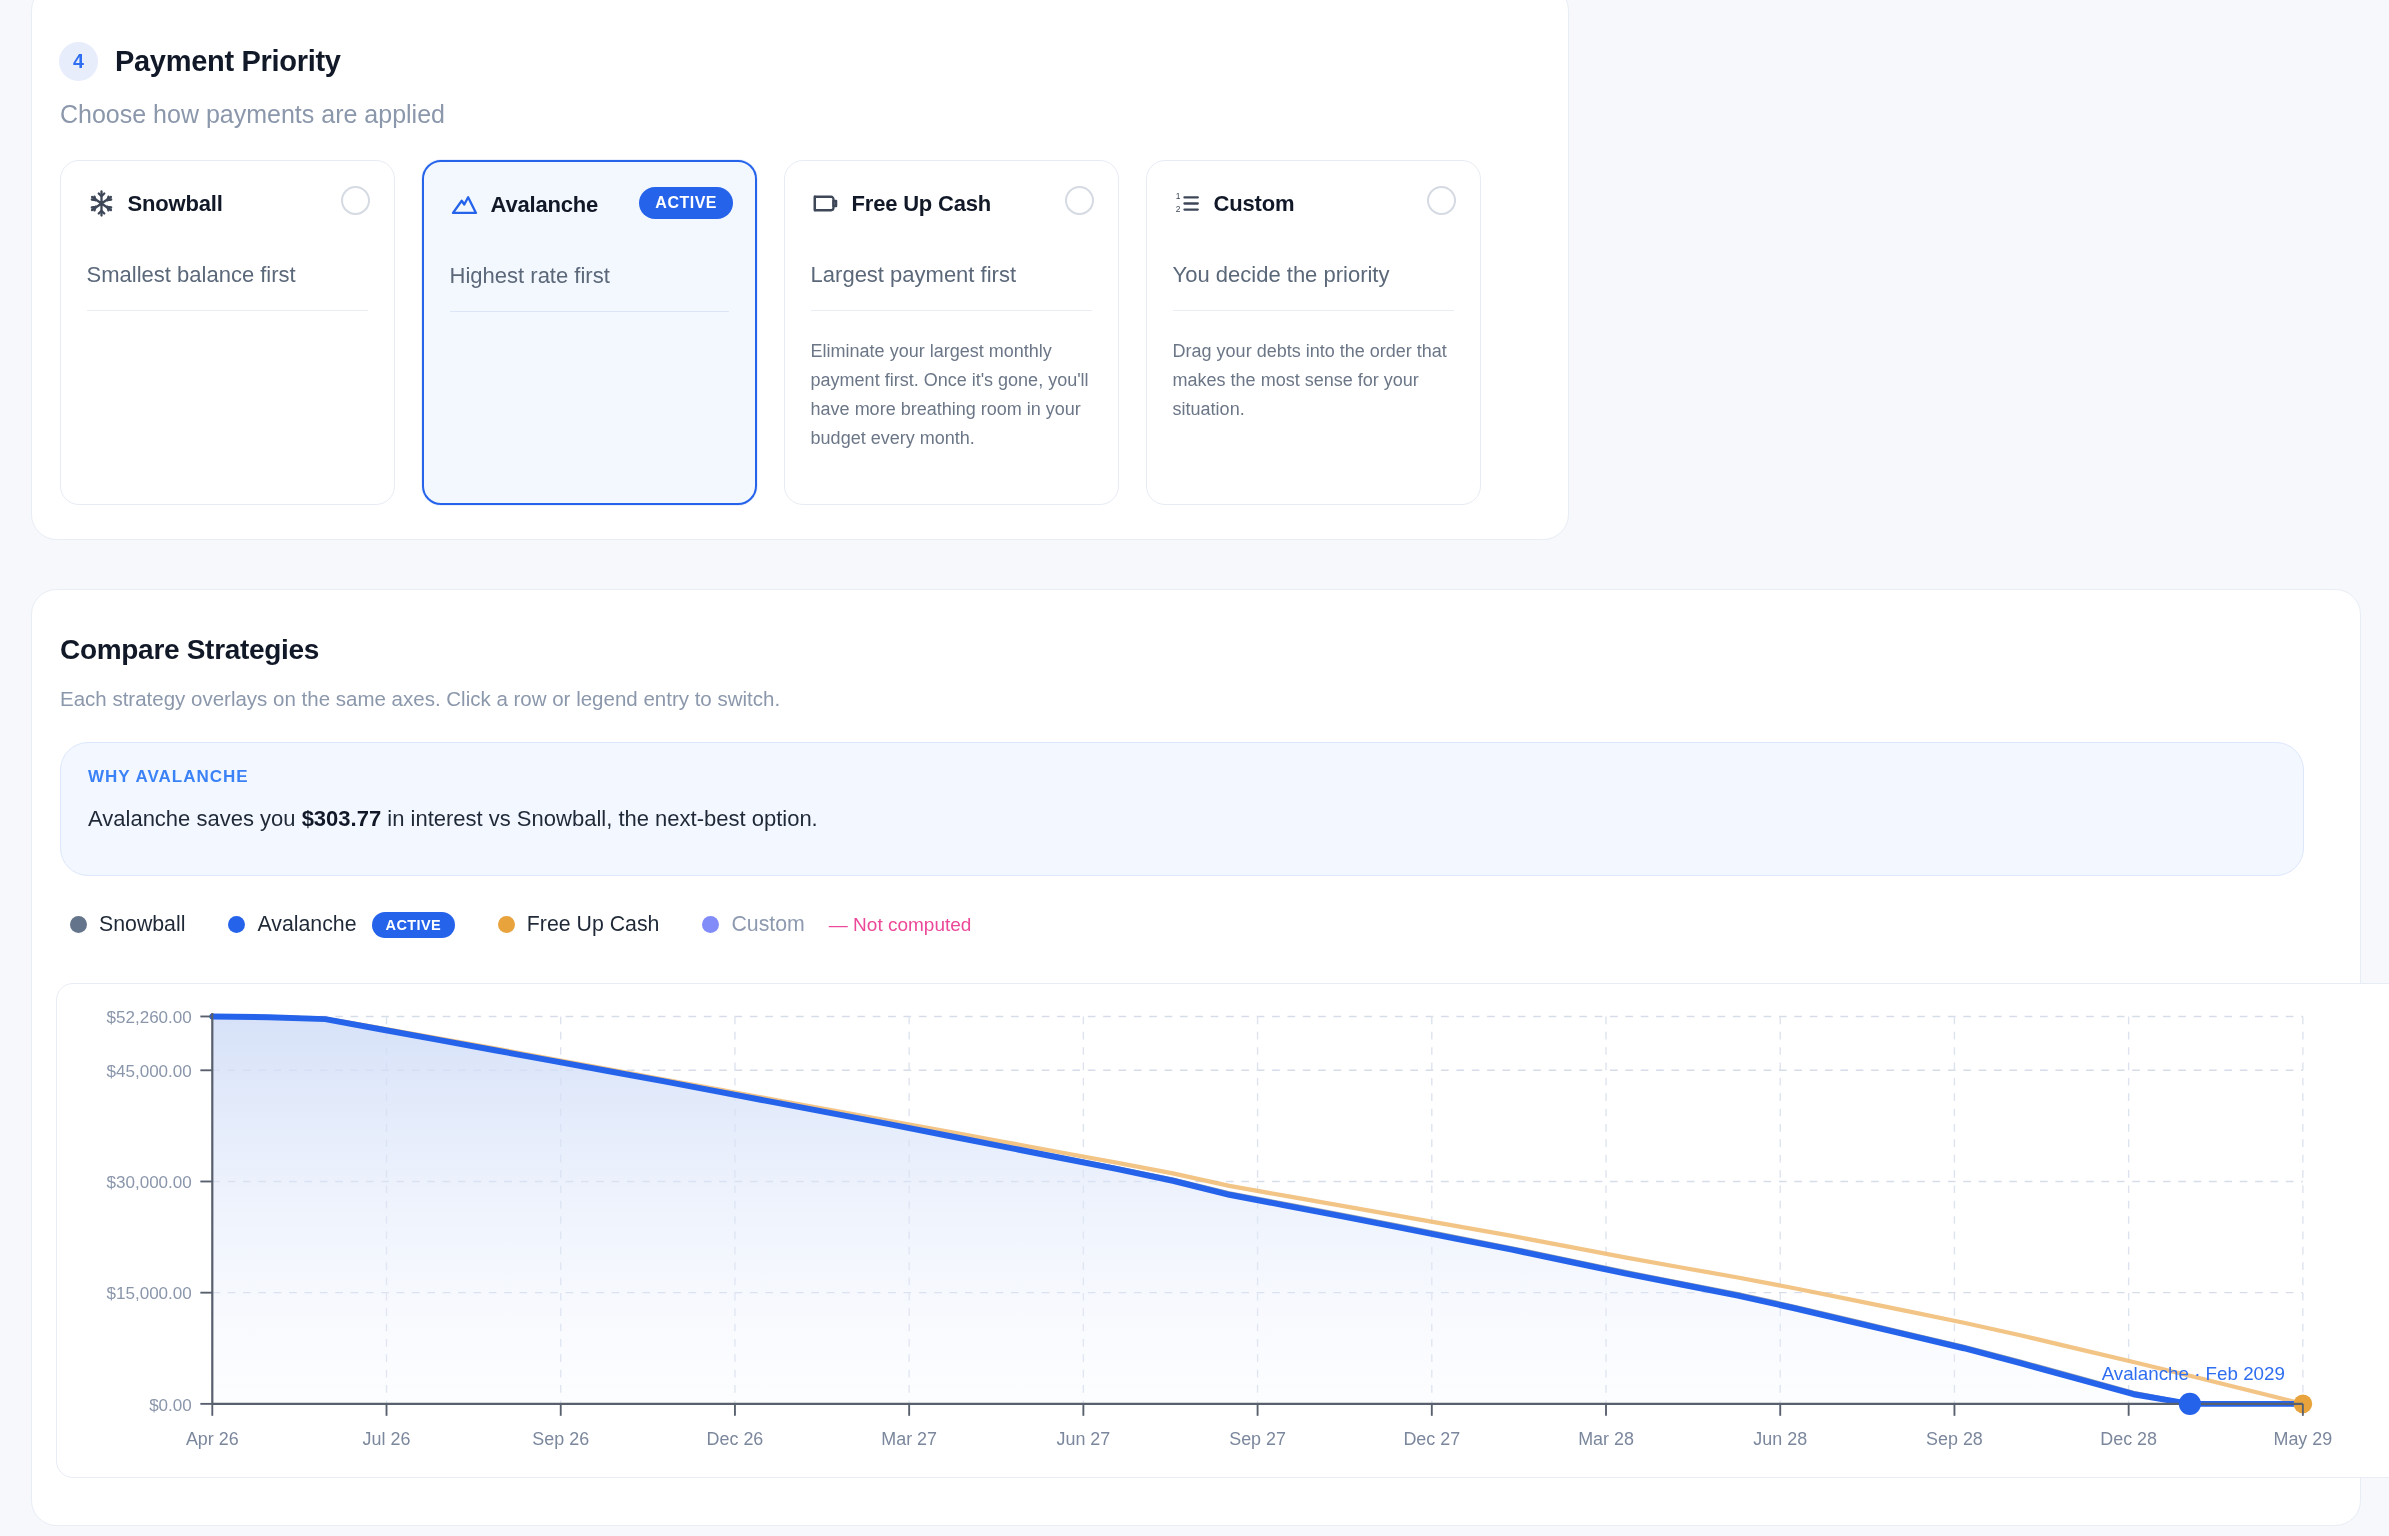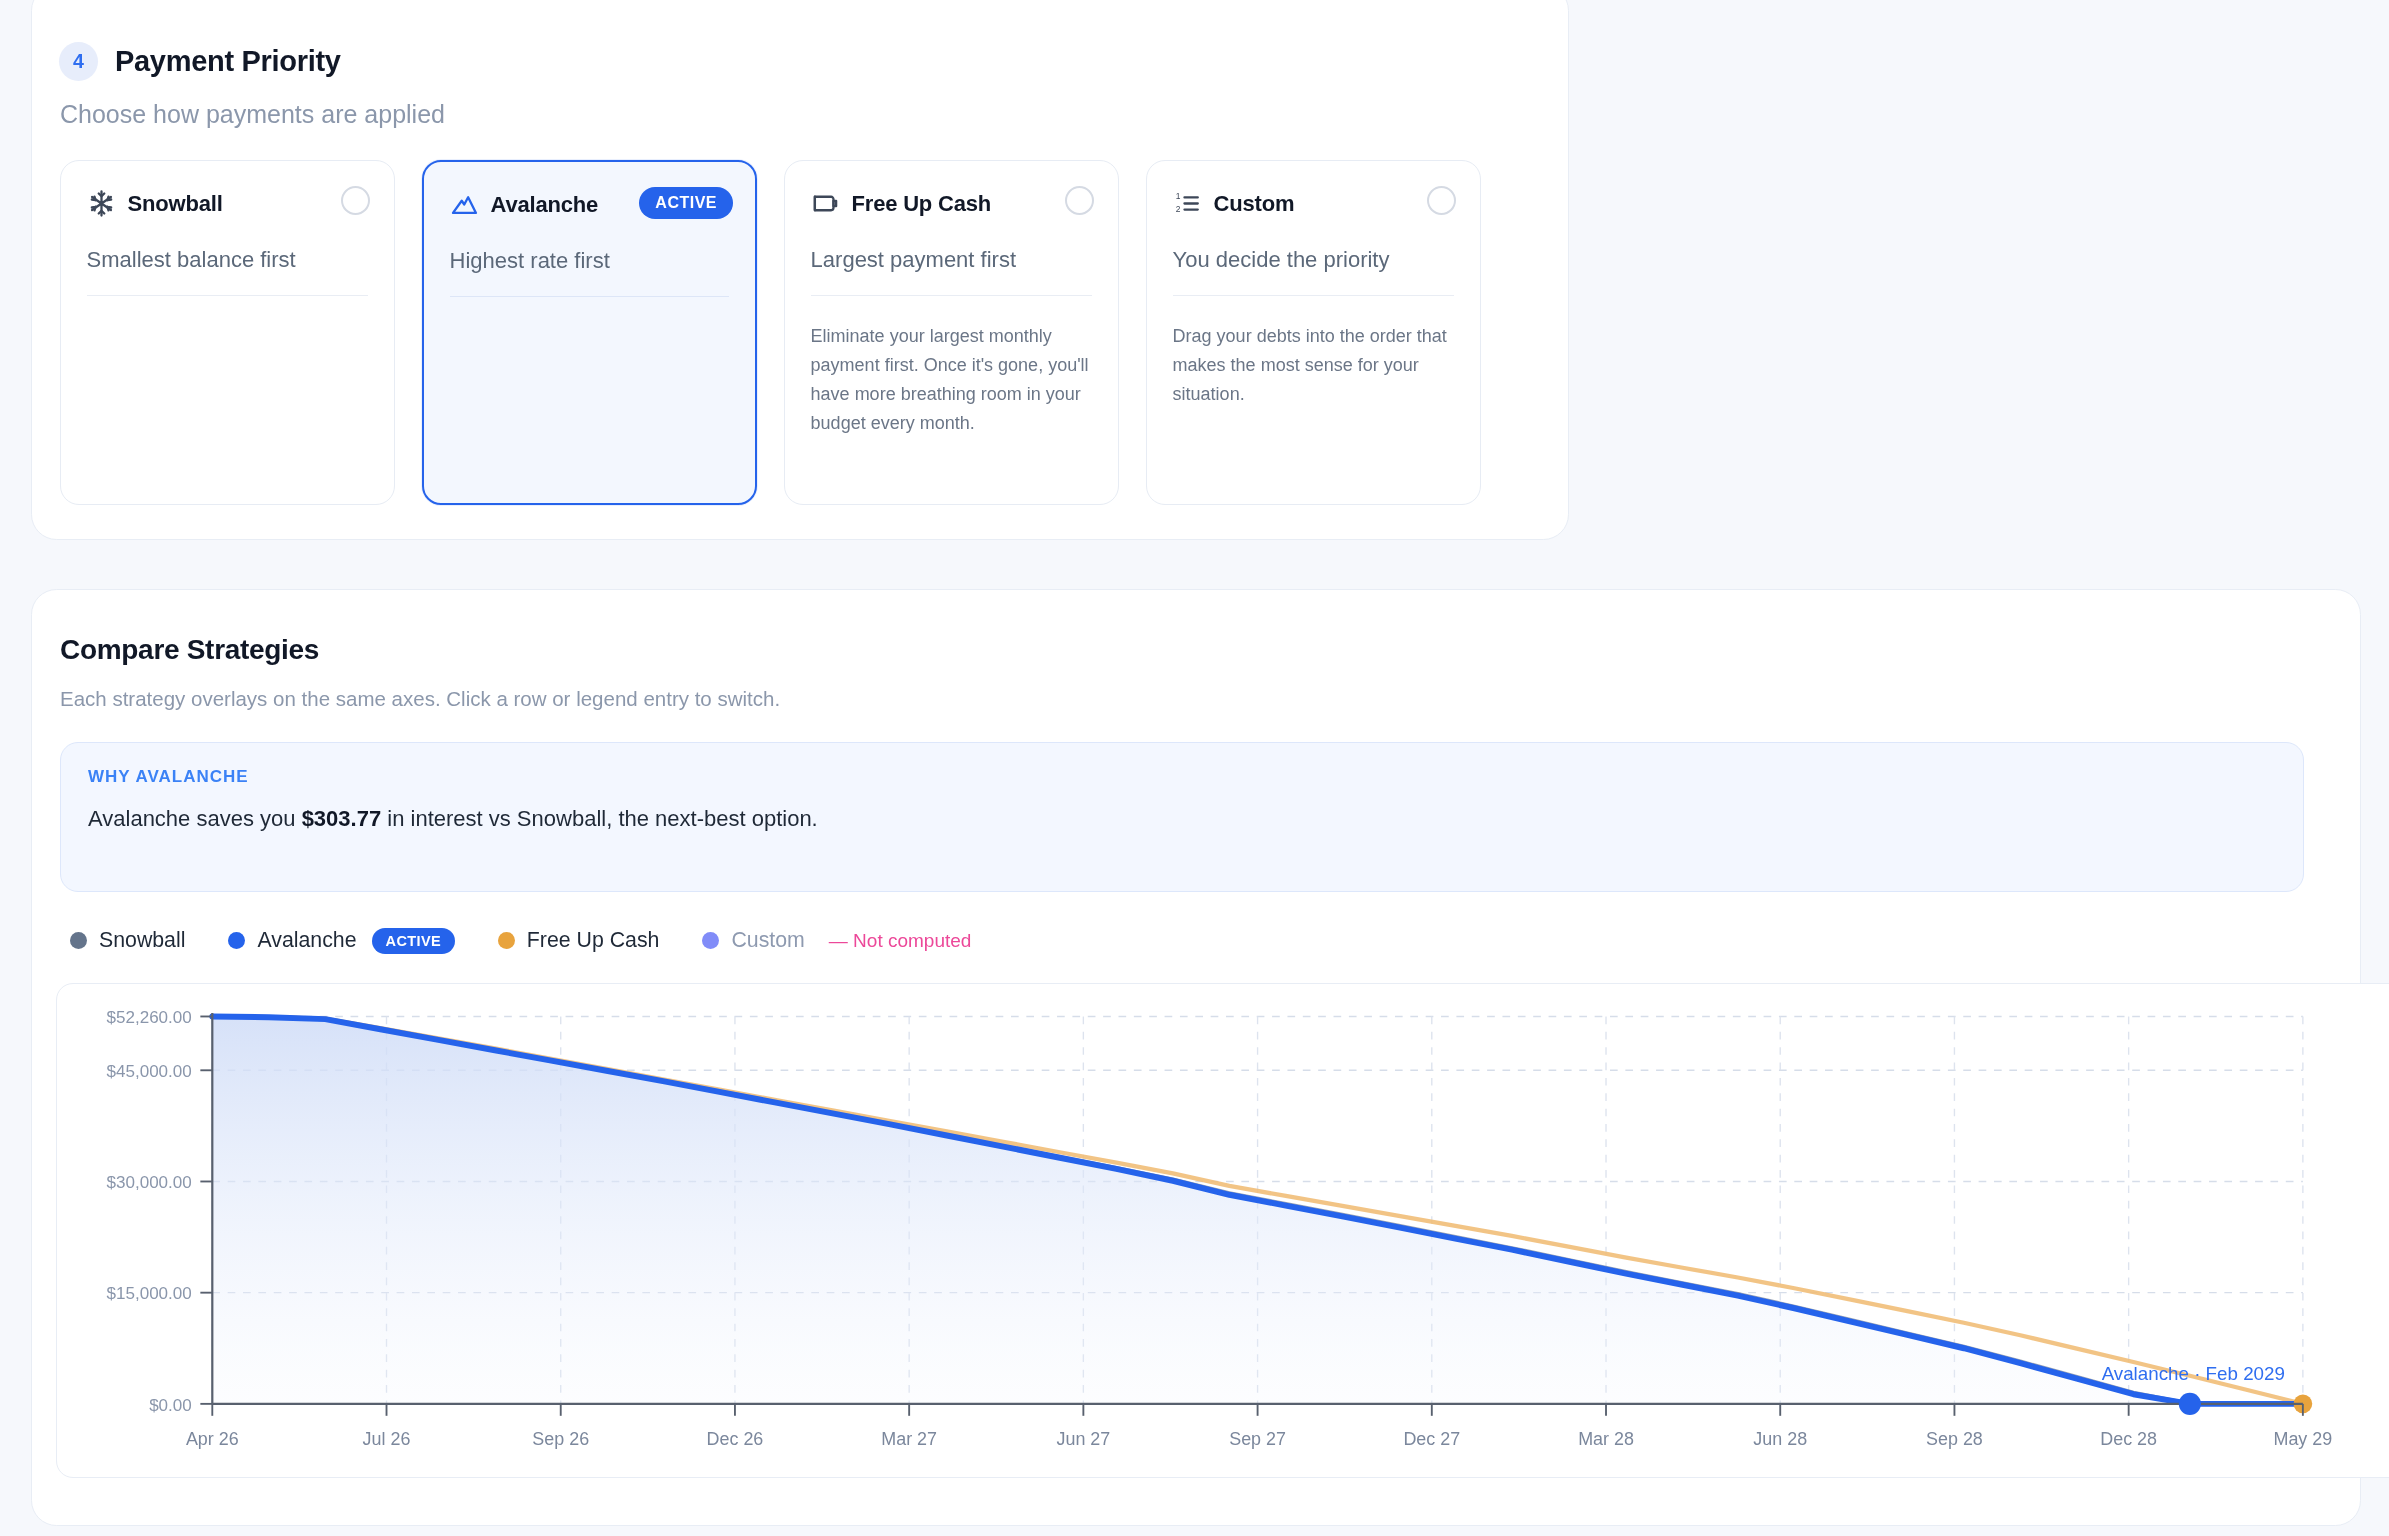--- a/index.html
+++ b/index.html
@@ -51,40 +51,40 @@
     position: absolute; right: 24px; top: 25.6px;
     width: 29px; height: 29px; border-radius: 50%;
     border: 2.6px solid #d5dae3; background: #fff;
   }
   .pill-active {
     position: absolute; right: 22px; top: 25.6px;
     background: #2563eb; color: #fff;
     font-size: 16px; font-weight: 700; letter-spacing: 0.5px;
     padding: 6.8px 16px; border-radius: 853px;
   }
-  .scard-tag { font-size: 22px; color: #5b6879; margin-top: 24px; }
+  .scard-tag { font-size: 22px; color: #5b6879; margin-top: 39px; }
   .scard-rule { height: 1.7px; background: #e9edf4; margin: 22px 0 0 0; }
   .scard.active .scard-rule { background: #dde6f7; }
   .scard-desc { font-size: 18px; line-height: 1.62; color: #6b7687; margin-top: 25.6px; }
 
   
   .panel-compare {
     position: absolute; left: 31px; top: 589px;
     width: 2330px; height: 937px;
     background: #ffffff;
     border: 1.7px solid #e8edf5;
     border-radius: 25.6px;
     padding: 0;
   }
   .cmp-title { font-size: 28px; font-weight: 700; color: #111827; padding: 44px 0 0 28px; letter-spacing: -0.3px; }
   .cmp-sub { font-size: 20.5px; color: #8b97ab; padding: 20.5px 0 0 28px; }
 
   .why-box {
-    margin: 31px 0 0 28px; width: 2244px; height: 150px;
-    background: #f3f7ff; border: 1.7px solid #dde7fb; border-radius: 18px;
+    margin: 31px 0 0 28px; width: 2244px; height: 134px;
+    background: #f3f7ff; border: 1.7px solid #dde7fb; border-radius: 28px;
     padding: 24px 0 0 27px;
   }
   .why-label { font-size: 17px; font-weight: 700; color: #3b82f6; letter-spacing: 1px; }
   .why-text { font-size: 22px; color: #1f2937; margin-top: 19px; }
   .why-text b { font-weight: 700; color: #111827; }
 
   .legend { display: flex; align-items: center; gap: 0; padding: 36px 0 0 38px; }
   .lg-item { display: flex; align-items: center; gap: 12px; margin-right: 43px; cursor: pointer; }
   .lg-dot { width: 17px; height: 17px; border-radius: 50%; flex: 0 0 17px; }
   .lg-label { font-size: 21.3px; color: #1f2937; }

